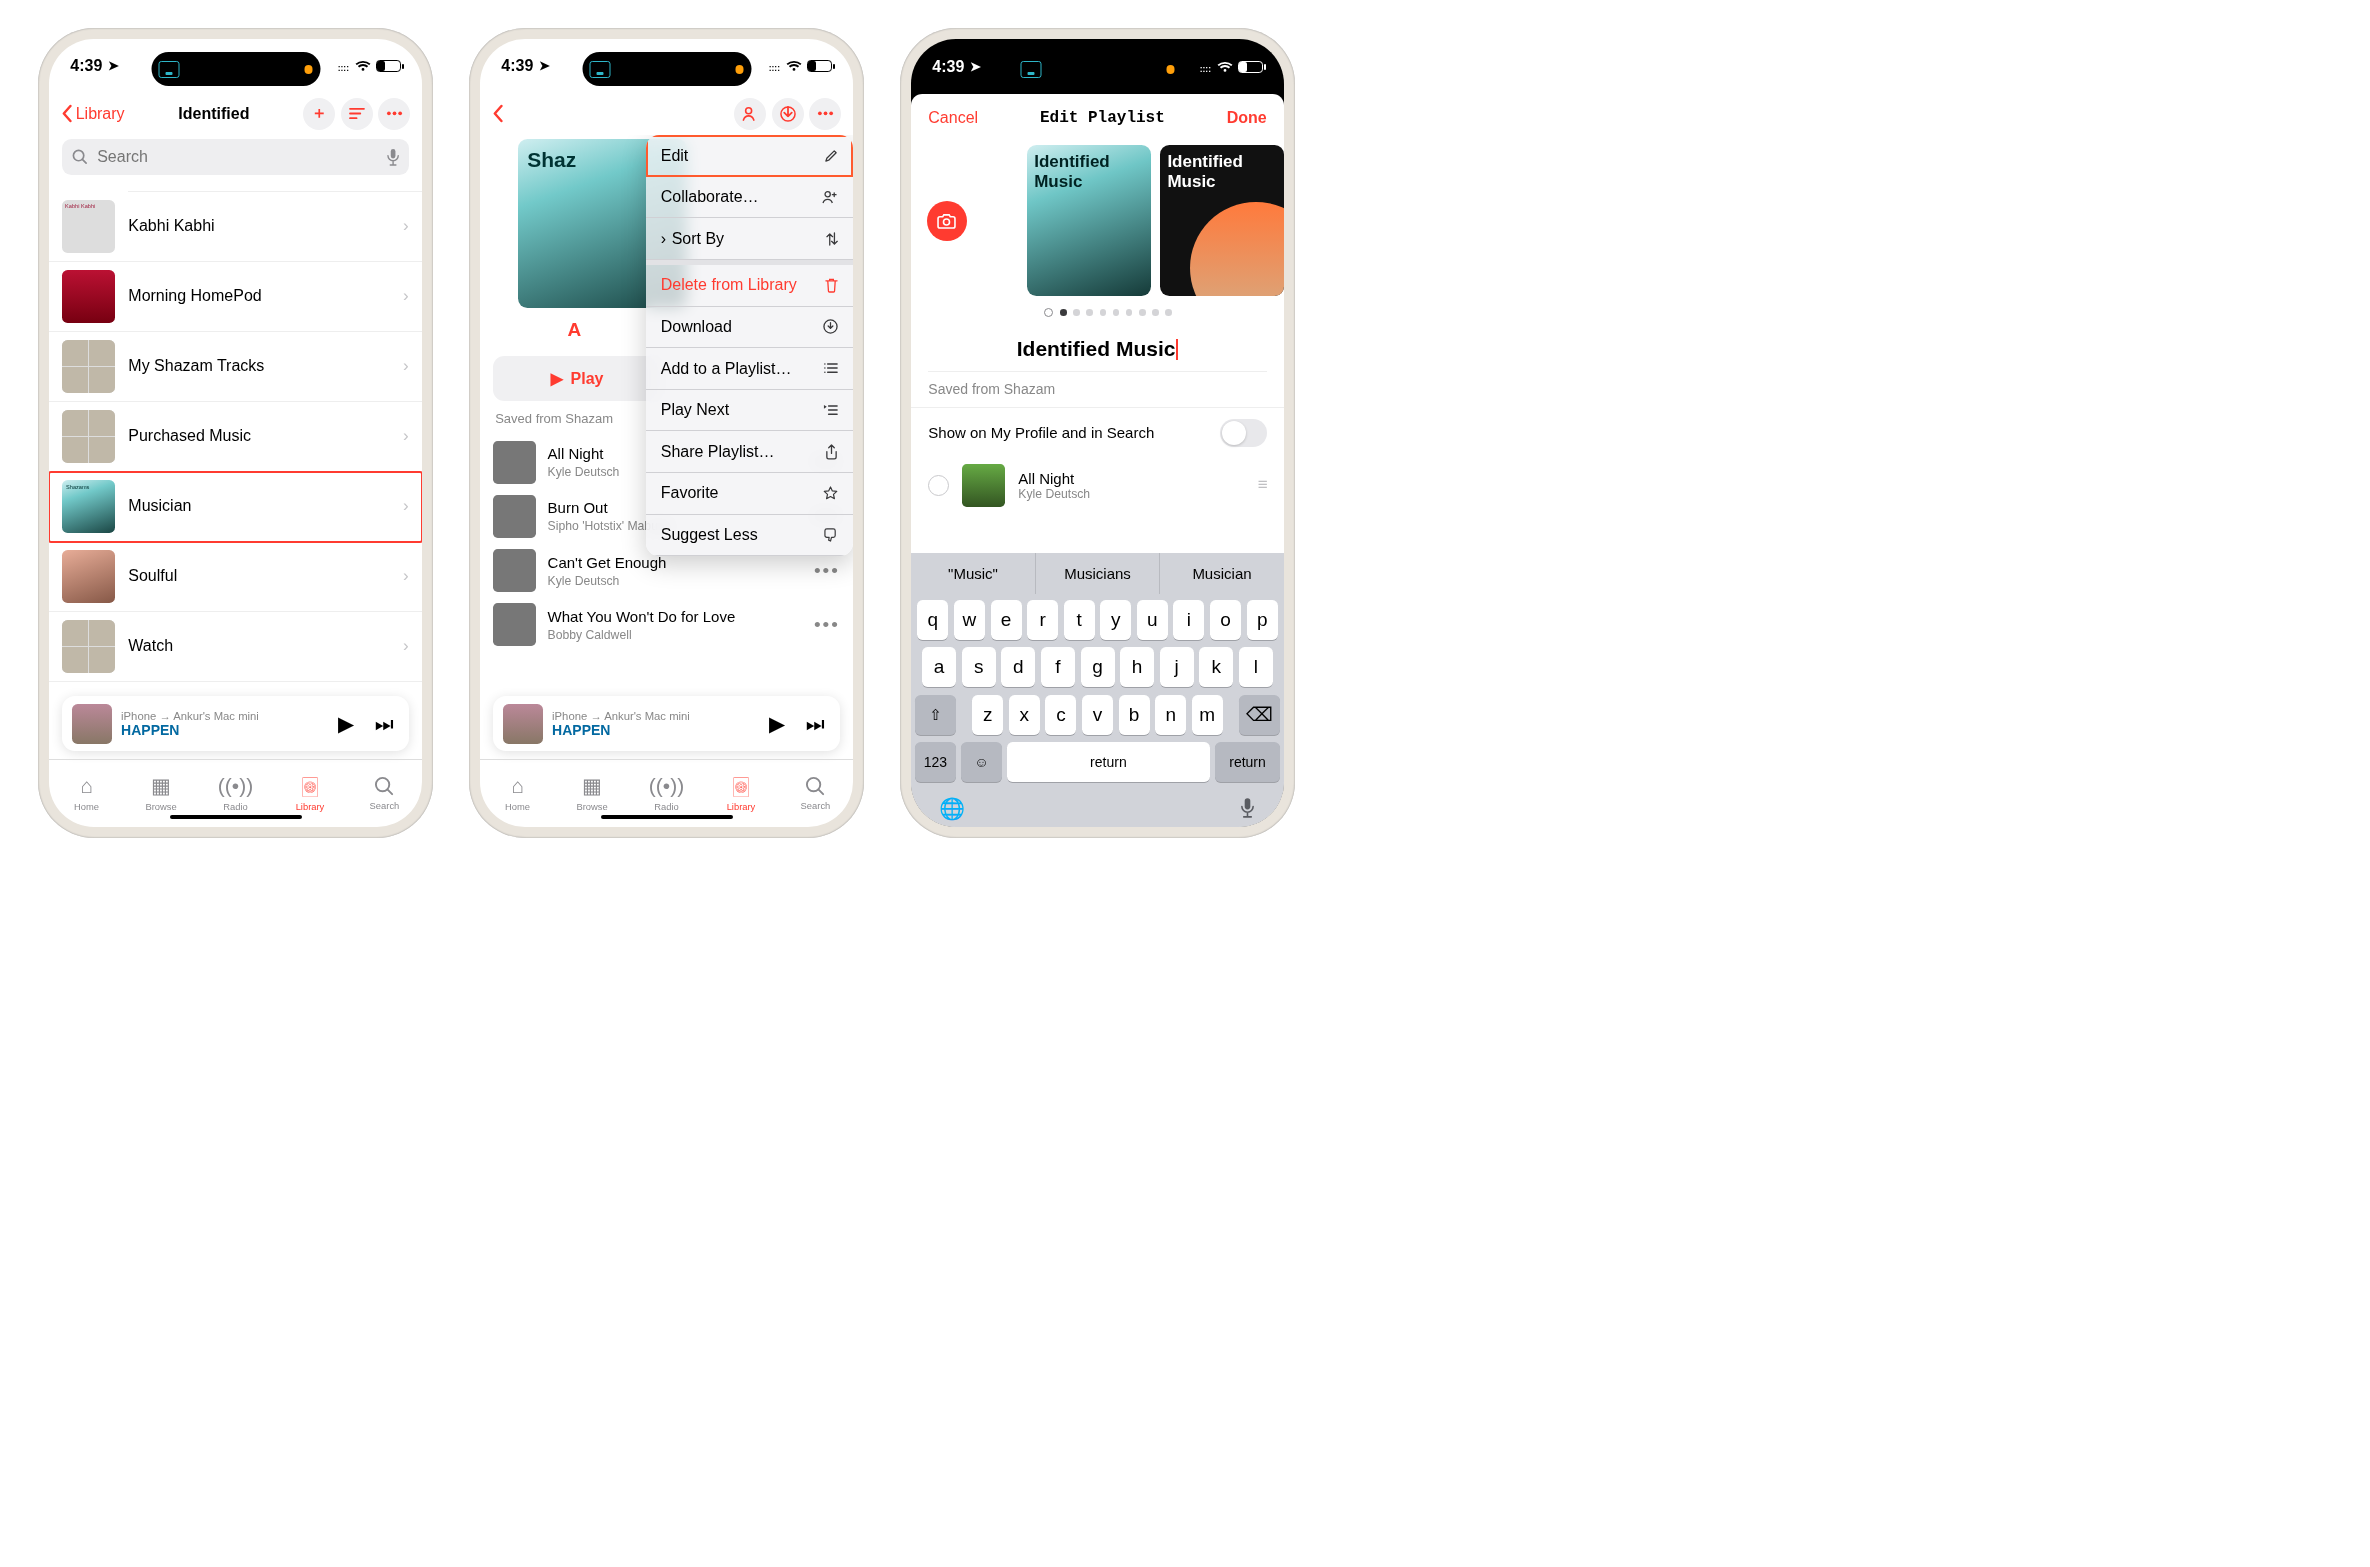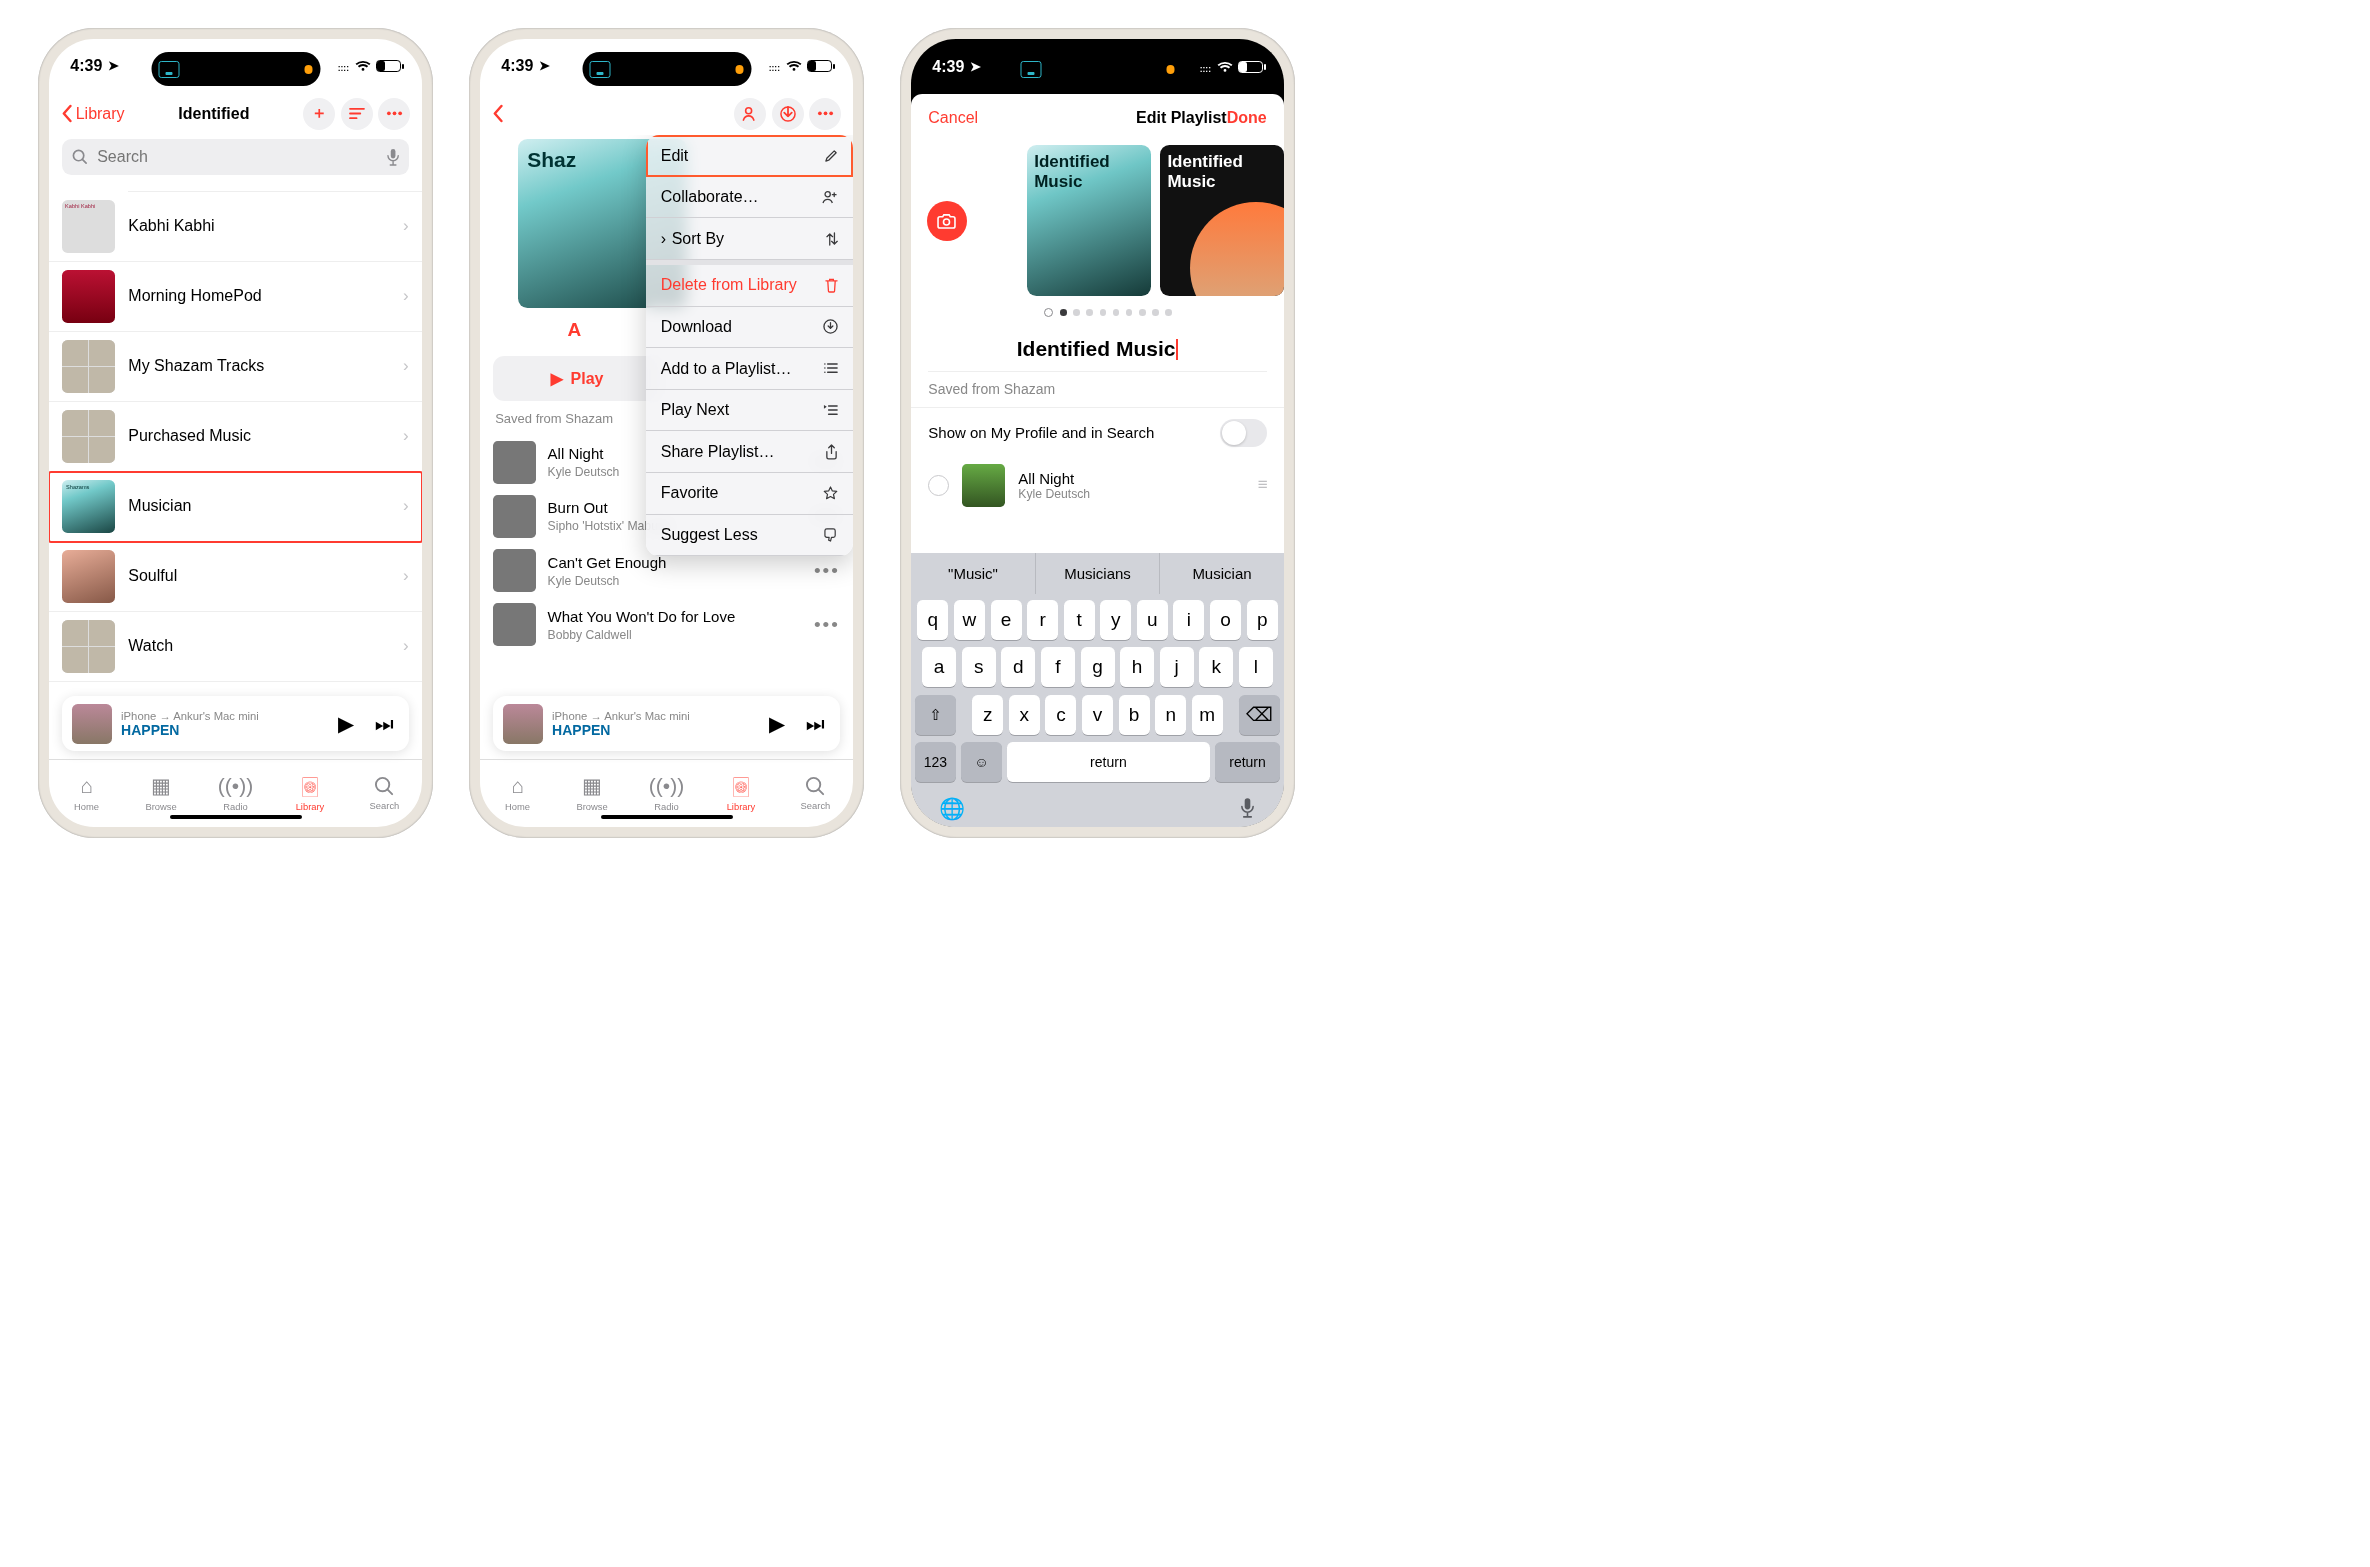--- a/index.html
+++ b/index.html
@@ -158,21 +158,21 @@
   .trow .tart{width:43px;height:43px;border-radius:4.7px;background:#777;}
   .trow .tmeta{flex:1;}
   .trow .tmeta b{display:block;font-size:15px;font-weight:500;color:#000;}
   .trow .tmeta span{font-size:12.2px;color:#888;}
   .trow .more{color:#888;font-size:19px;letter-spacing:1.9px;}
 
   
   .phone3-hdr{height:47px;display:flex;align-items:center;padding:0 17px;}
   .phone3-hdr .l,.phone3-hdr .r{color:#ff3b30;font-size:16px;}
   .phone3-hdr .r{font-weight:600;}
-  .phone3-hdr .c{flex:1;text-align:right;font-weight:600;font-size:16px;}
+  .phone3-hdr .c{flex:1;text-align:center;font-weight:600;font-size:16px;font-family:Liberation Mono, monospace;}
   .covers{display:flex;gap:9.4px;padding:3.8px 0 0 0;position:relative;}
   .coverwrap{position:relative;}
   .cwhite{width:85px;height:151px;background:#fff;border-radius:9.4px;}
   .cambtn{position:absolute;top:56px;left:-5.6px;width:40px;height:40px;border-radius:50%;background:#ff3b30;display:flex;align-items:center;justify-content:center;color:#fff;font-size:17px;}
   .cover{width:151px;height:151px;border-radius:9.4px;padding:7.5px;font-weight:700;font-size:17px;color:#fff;}
   .cv1{background:linear-gradient(160deg,#cfeef0 0%,#6fc6c6 30%,#153a38 100%);color:#022;}
   .cv2{background:#111;position:relative;overflow:hidden;}
   .cv2::before{content:"";position:absolute;right:-38px;bottom:-38px;width:132px;height:132px;background:linear-gradient(#ff7a3c,#d2b08a);border-radius:50%;}
   .cv2 span{position:relative;z-index:1;}
   .dots{display:flex;gap:6.6px;justify-content:center;margin:13px 0;}

